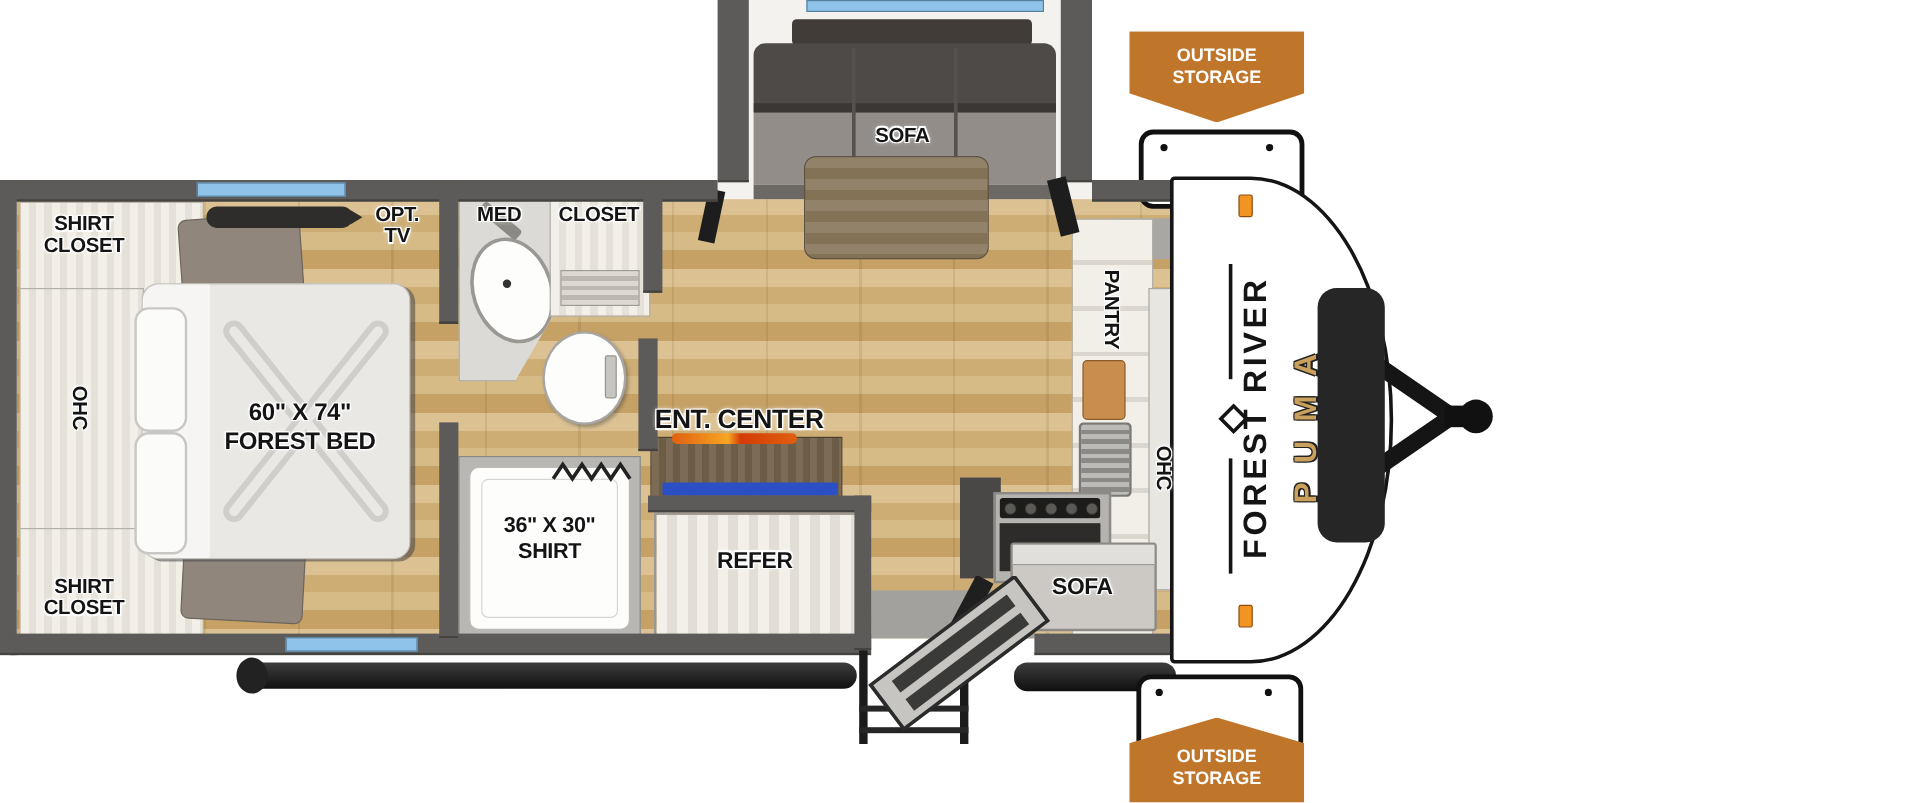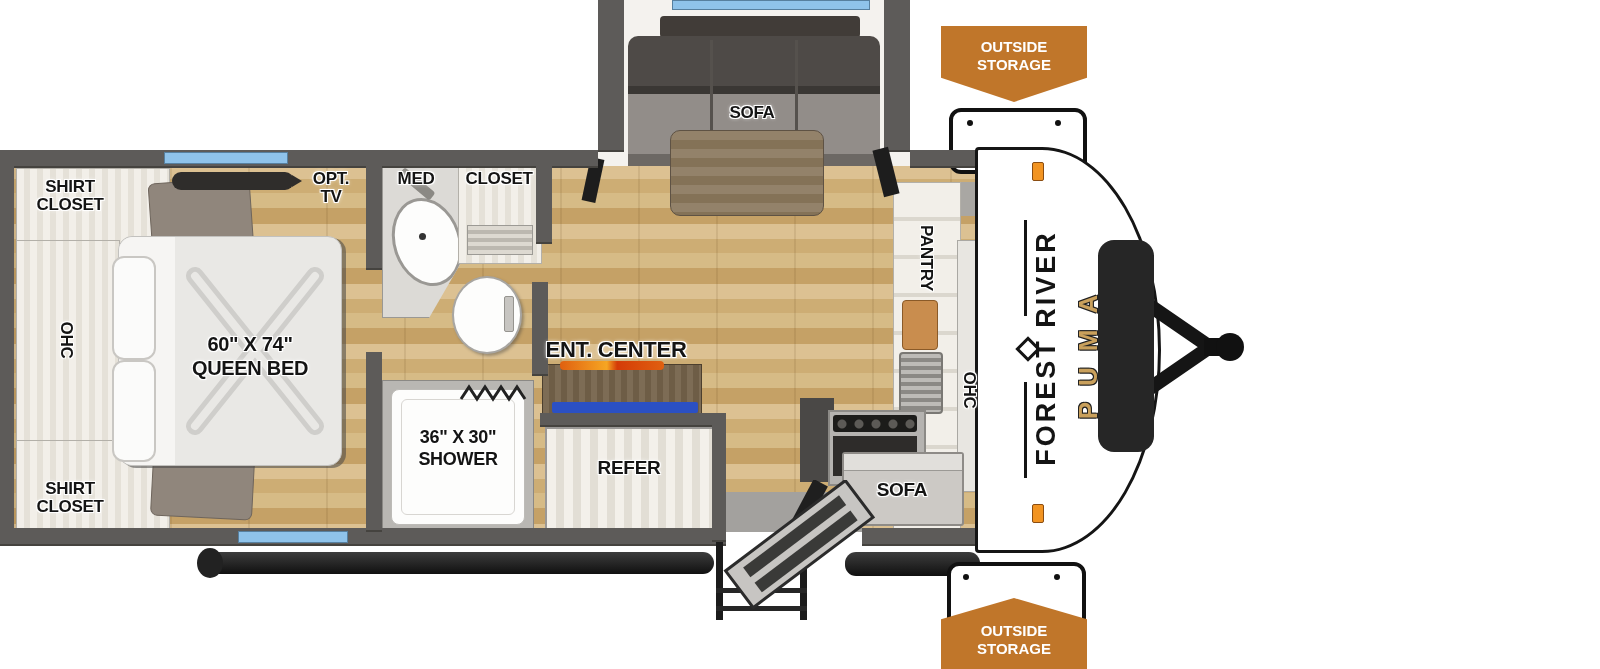--- a/index.html
+++ b/index.html
@@ -82,21 +82,21 @@
     <svg width="160" height="220" viewBox="0 0 160 220" style="position:absolute;left:56px;top:4px;">
       <path d="M20,35 L140,185" stroke="#cfcecb" stroke-width="18" stroke-linecap="round" fill="none"></path>
       <path d="M140,35 L20,185" stroke="#cfcecb" stroke-width="18" stroke-linecap="round" fill="none"></path>
       <path d="M20,35 L140,185" stroke="#e9e8e5" stroke-width="8" stroke-linecap="round" fill="none"></path>
       <path d="M140,35 L20,185" stroke="#e9e8e5" stroke-width="8" stroke-linecap="round" fill="none"></path>
     </svg>
   </div>
   <div class="abs" style="left:112px;top:256px;width:40px;height:100px;background:#fbfbfa;border:2px solid #c9c7c3;border-radius:12px;z-index:2;"></div>
   <div class="abs" style="left:112px;top:360px;width:40px;height:98px;background:#fbfbfa;border:2px solid #c9c7c3;border-radius:12px;z-index:2;"></div>
   <div class="lbl" style="left:160px;top:334px;width:180px;font-size:20px;">60" X 74"</div>
-  <div class="lbl" style="left:160px;top:358px;width:180px;font-size:20px;">QUEEN BED</div>
+  <div class="lbl" style="left:160px;top:358px;width:180px;font-size:20px;">FOREST BED</div>
 
   <div class="abs" style="left:172px;top:172px;width:122px;height:18px;background:#2f2d2b;border-radius:9px;z-index:2;"></div>
   <div class="abs" style="left:292px;top:175px;width:0;height:0;border-top:6px solid transparent;border-bottom:6px solid transparent;
        border-left:10px solid #2f2d2b;z-index:2;"></div>
   <div class="lbl" style="left:300px;top:170px;width:62px;font-size:17px;">OPT. TV</div>
 
   <div class="wall" style="left:366px;top:152px;width:16px;height:118px;"></div>
   <div class="wall" style="left:366px;top:352px;width:16px;height:180px;"></div>
   <div class="wall" style="left:536px;top:152px;width:16px;height:92px;"></div>
   <div class="wall" style="left:532px;top:282px;width:16px;height:94px;"></div>
@@ -123,21 +123,21 @@
   </div>
 
   <div class="abs" style="left:382px;top:380px;width:150px;height:152px;background:#b9b7b3;border:1px solid #8b8985;z-index:2;">
     <div class="abs" style="left:8px;top:8px;width:132px;height:134px;background:#fdfdfc;border:1px solid #bdbbb7;border-radius:8px;"></div>
     <div class="abs" style="left:18px;top:18px;width:112px;height:114px;border:1px solid #d8d6d2;border-radius:6px;"></div>
     <svg width="70" height="20" viewBox="0 0 70 20" style="position:absolute;left:76px;top:2px;">
       <path d="M2,16 L10,4 L18,16 L26,4 L34,16 L42,4 L50,16 L58,4 L66,16" stroke="#222" stroke-width="3" fill="none"></path>
     </svg>
   </div>
   <div class="lbl" style="left:392px;top:428px;width:132px;font-size:18px;">36" X 30"</div>
-  <div class="lbl" style="left:392px;top:450px;width:132px;font-size:18px;">SHOWER</div>
+  <div class="lbl" style="left:392px;top:450px;width:132px;font-size:18px;">SHIRT</div>
 
   <div class="lbl" style="left:545px;top:338px;width:142px;font-size:22px;">ENT. CENTER</div>
   <div class="abs" style="left:542px;top:364px;width:158px;height:50px;z-index:2;
        background:repeating-linear-gradient(90deg,#7d6c55 0 6px,#6e5d46 6px 12px);border:1px solid #4c3f2e;"></div>
   <div class="abs" style="left:560px;top:361px;width:104px;height:9px;border-radius:4px;z-index:2;
        background:linear-gradient(90deg,#e06010,#f6a623 45%,#d43b07 55%,#e06010);"></div>
   <div class="abs" style="left:552px;top:402px;width:146px;height:11px;background:#2b50c4;border-radius:2px;z-index:2;"></div>
   <div class="wall" style="left:540px;top:413px;width:186px;height:14px;"></div>
   <div class="wall" style="left:712px;top:413px;width:14px;height:129px;"></div>
 

